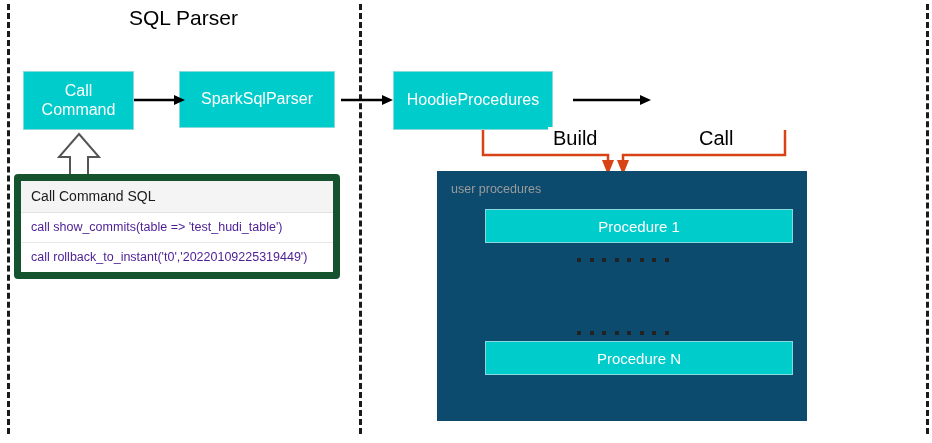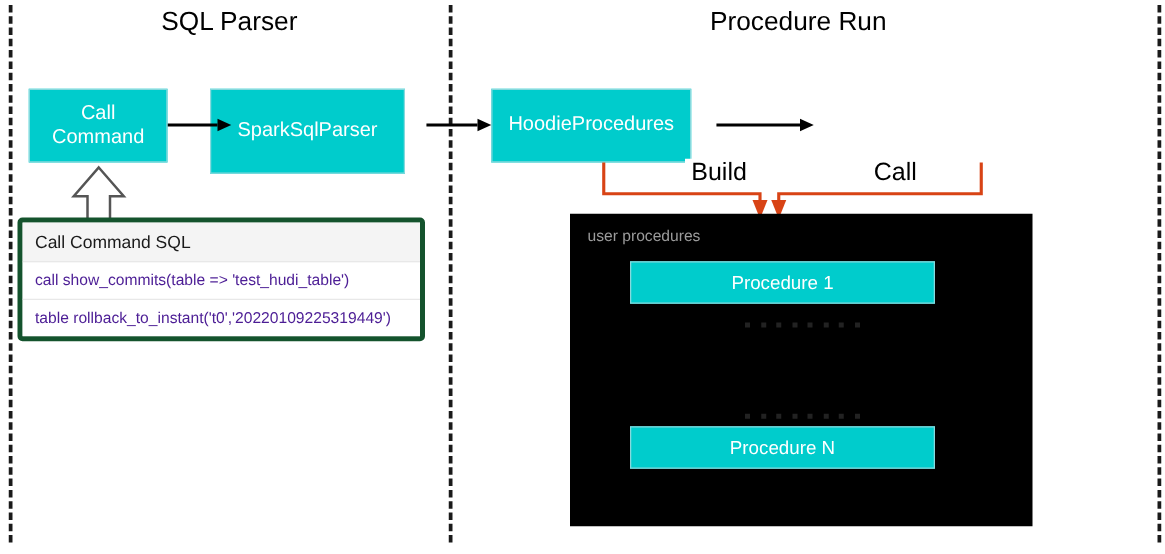--- a/index.html
+++ b/index.html
@@ -48,21 +48,21 @@
     color: #ffffff;
     font-size: 16px;
     display: flex;
     align-items: center;
     justify-content: center;
     text-align: center;
     line-height: 1.18;
     box-sizing: border-box;
   }
   #box-call-command       { left: 23px;  top: 71px;  width: 111px; height: 59px; }
-  #box-spark-sql-parser   { left: 168px; top: 71px; width: 156px; height: 68px; }
+  #box-spark-sql-parser   { left: 179px; top: 71px; width: 156px; height: 57px; }
   #box-hoodie-procedures  { left: 393px; top: 71px; width: 160px; height: 59px; }
 
   
   .flowarrow {
     position: absolute;
     height: 12px;
   }
 
   
   #hollow-up-arrow {
@@ -72,21 +72,21 @@
     width: 46px;
     height: 50px;
   }
 
   
   #sql-card {
     position: absolute;
     left: 14px;
     top: 174px;
     width: 326px;
-    border: 4px solid #14532d;
+    border: 7px solid #14532d;
     border-radius: 4px;
     background: #ffffff;
     box-sizing: border-box;
     overflow: hidden;
   }
   #sql-card .card-head {
     background: #f4f4f4;
     border-bottom: 1px solid #e3e3e3;
     padding: 7px 10px 8px 10px;
     font-size: 14px;
@@ -120,35 +120,34 @@
   #label-build { left: 548px; top: 127px; }
   #label-call  { left: 694px; top: 127px; }
 
   
   #user-procedures-panel {
     position: absolute;
     left: 437px;
     top: 171px;
     width: 370px;
     height: 250px;
-    background: #000000;
-    box-sizing: border-box;
-    margin-left: 19px;
+    background: #0c4a6e;
+    box-sizing: border-box;
   }
   #user-procedures-panel .panel-caption {
     position: absolute;
     left: 14px;
     top: 11px;
     font-size: 12.5px;
     color: #9b9b9b;
   }
   .procbox {
     position: absolute;
     left: 48px;
-    width: 244px;
+    width: 308px;
     height: 34px;
     background: #00CCCC;
     border: 1px solid #86d9dd;
     color: #ffffff;
     font-size: 15px;
     display: flex;
     align-items: center;
     justify-content: center;
     box-sizing: border-box;
   }
@@ -177,21 +176,20 @@
 </head>
 <body>
 
 <div id="canvas">
 
   <div class="vdash left"></div>
   <div class="vdash mid"></div>
   <div class="vdash right"></div>
 
   <div class="section-title sql">SQL Parser</div>
-  <div class="section-title proc">Procedure Run</div>
 
   <div class="tealbox" id="box-call-command">
     <div>
       <div>Call</div>
       <div>Command</div>
     </div>
   </div>
 
   <div class="tealbox" id="box-spark-sql-parser">SparkSqlParser</div>
 
@@ -213,21 +211,21 @@
     <polygon points="67,1 78,6 67,11" fill="#000"></polygon>
   </svg>
 
   <svg id="hollow-up-arrow" viewBox="0 0 46 50">
     <polygon points="23,3 43,26 32,26 32,49 14,49 14,26 3,26" fill="#ffffff" stroke="#555555" stroke-width="2"></polygon>
   </svg>
 
   <div id="sql-card">
     <div class="card-head">Call Command SQL</div>
     <div class="card-row">call show_commits(table =&gt; 'test_hudi_table')</div>
-    <div class="card-row">table rollback_to_instant('t0','20220109225319449')</div>
+    <div class="card-row">call rollback_to_instant('t0','20220109225319449')</div>
   </div>
 
   <svg id="orange-layer" viewBox="0 0 932 443">
 
     <path d="M 483 130 L 483 155 L 608 155 L 608 163" fill="none" stroke="#D84315" stroke-width="2.5"></path>
     <polygon points="602,160 614,160 608,175" fill="#D84315"></polygon>
 
     <path d="M 785 130 L 785 155 L 623 155 L 623 163" fill="none" stroke="#D84315" stroke-width="2.5"></path>
     <polygon points="617,160 629,160 623,175" fill="#D84315"></polygon>
   </svg>

